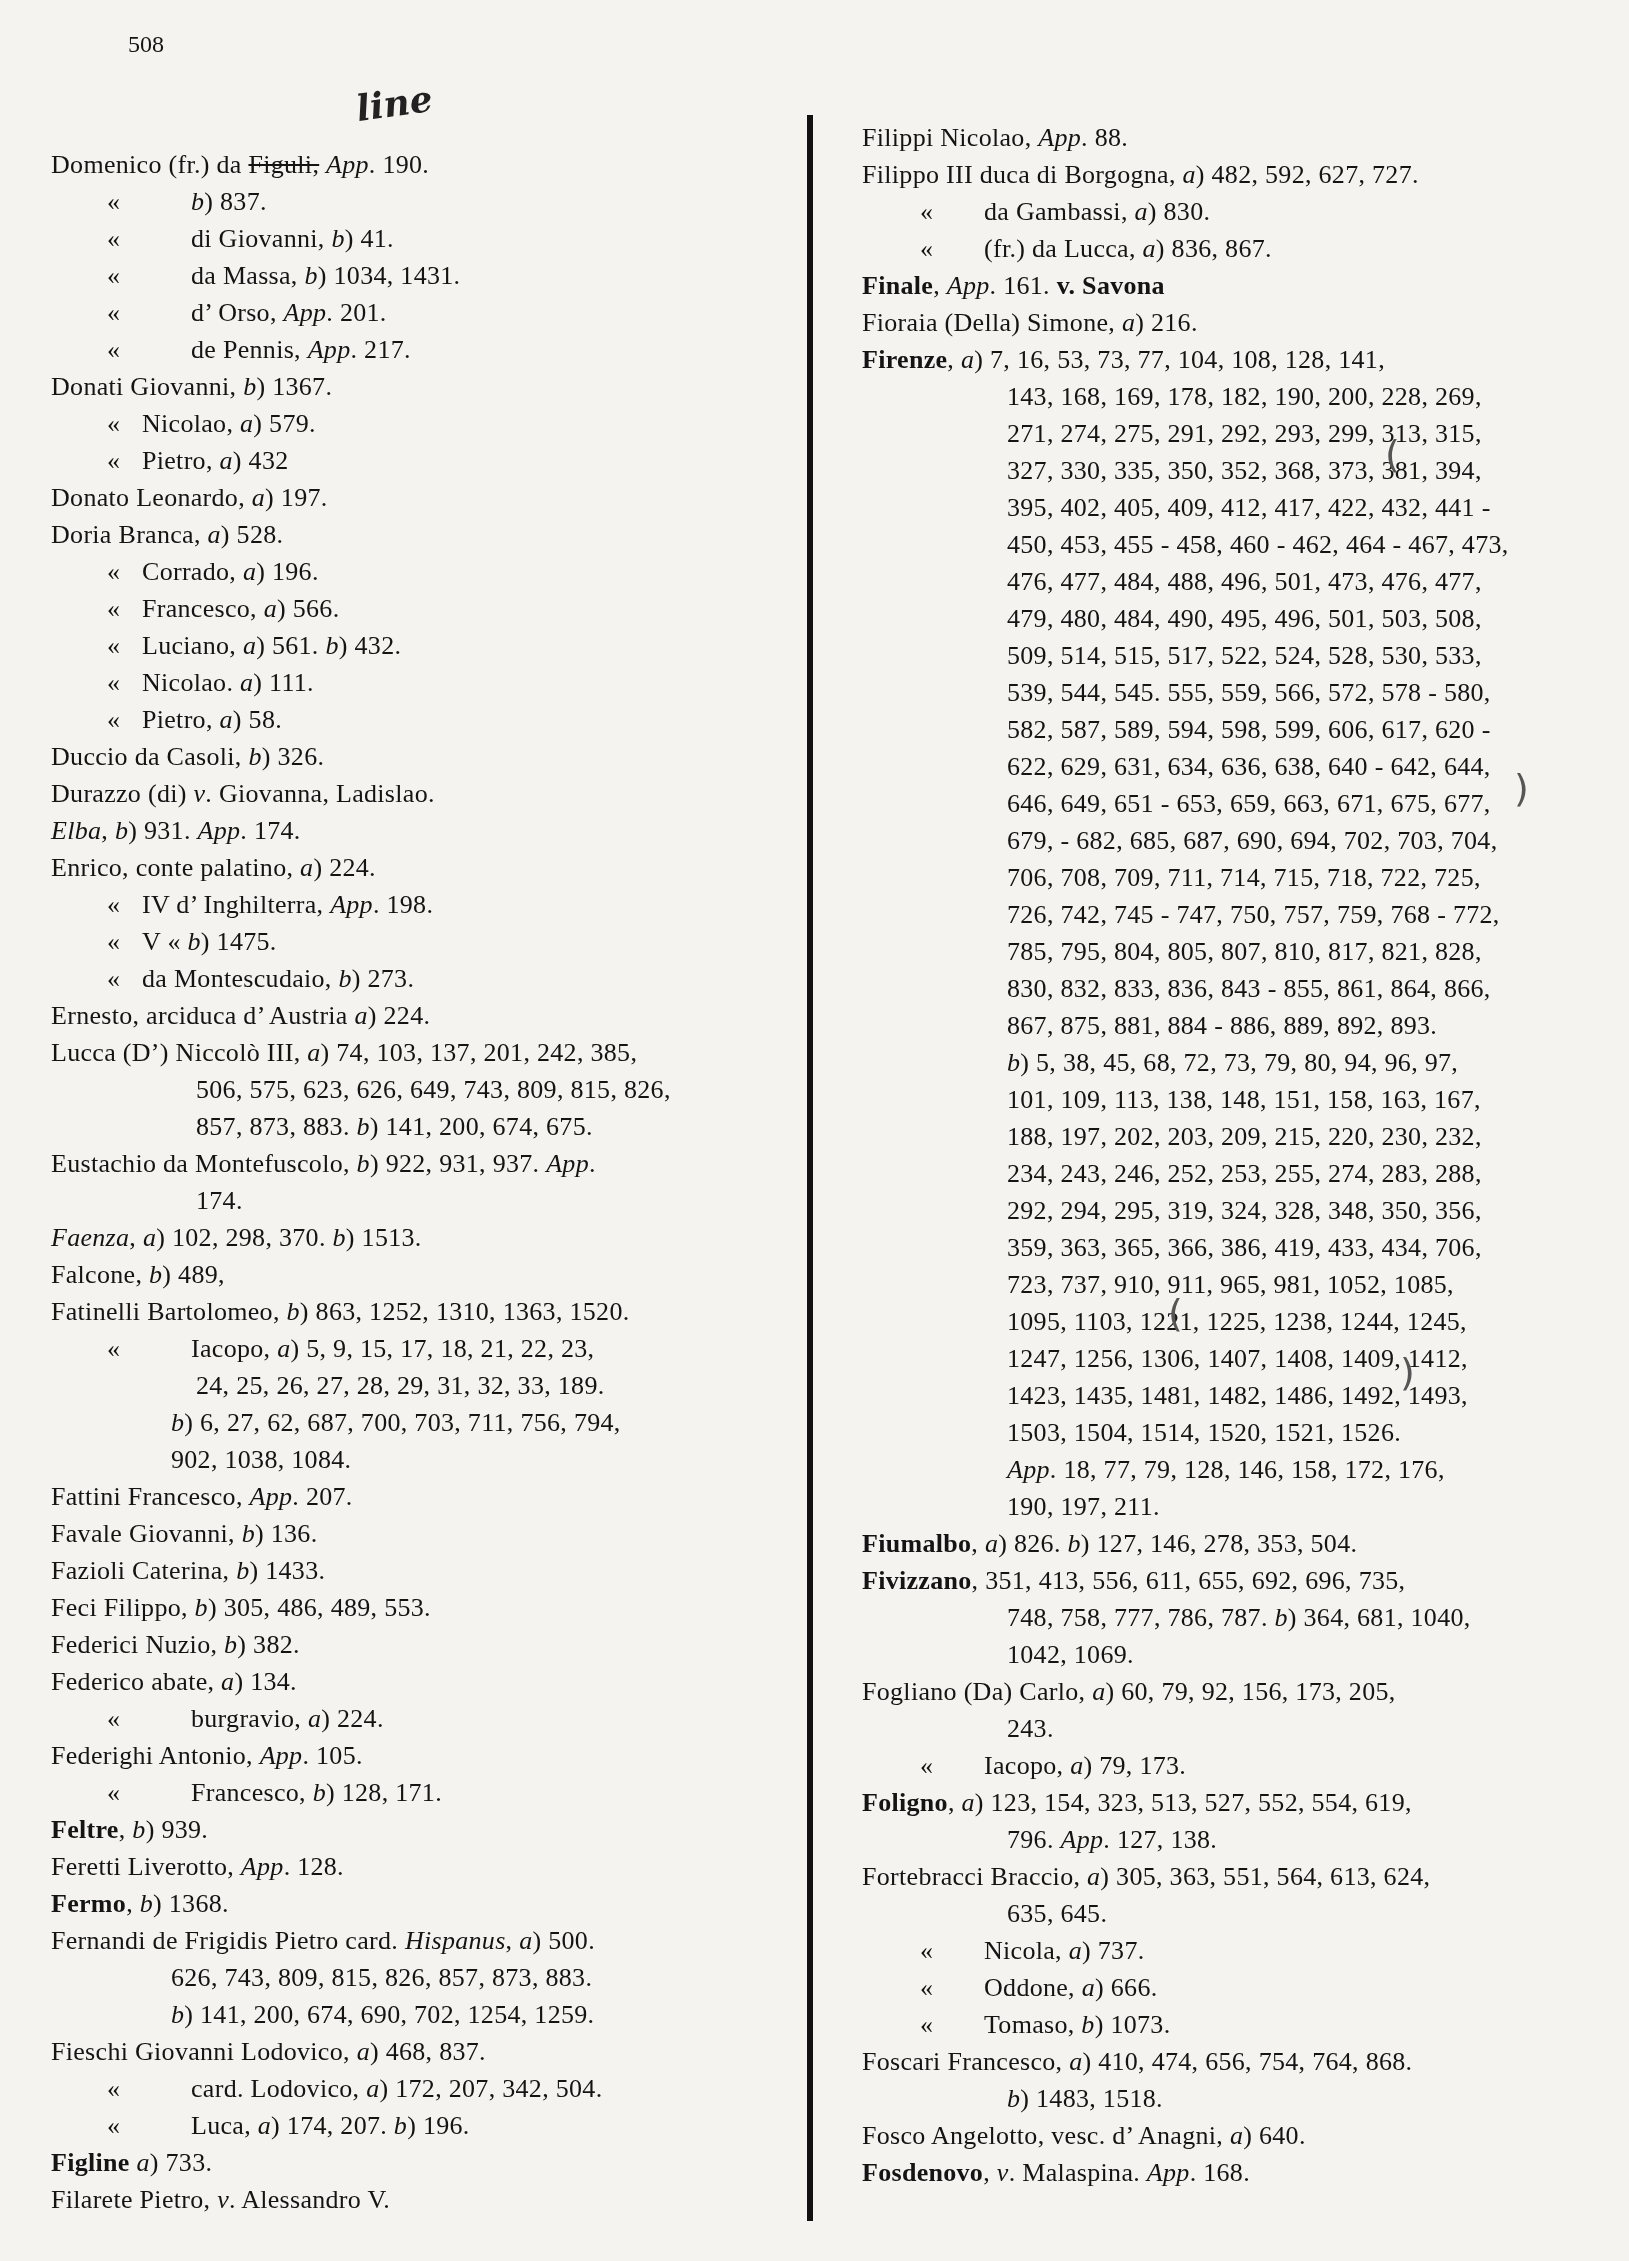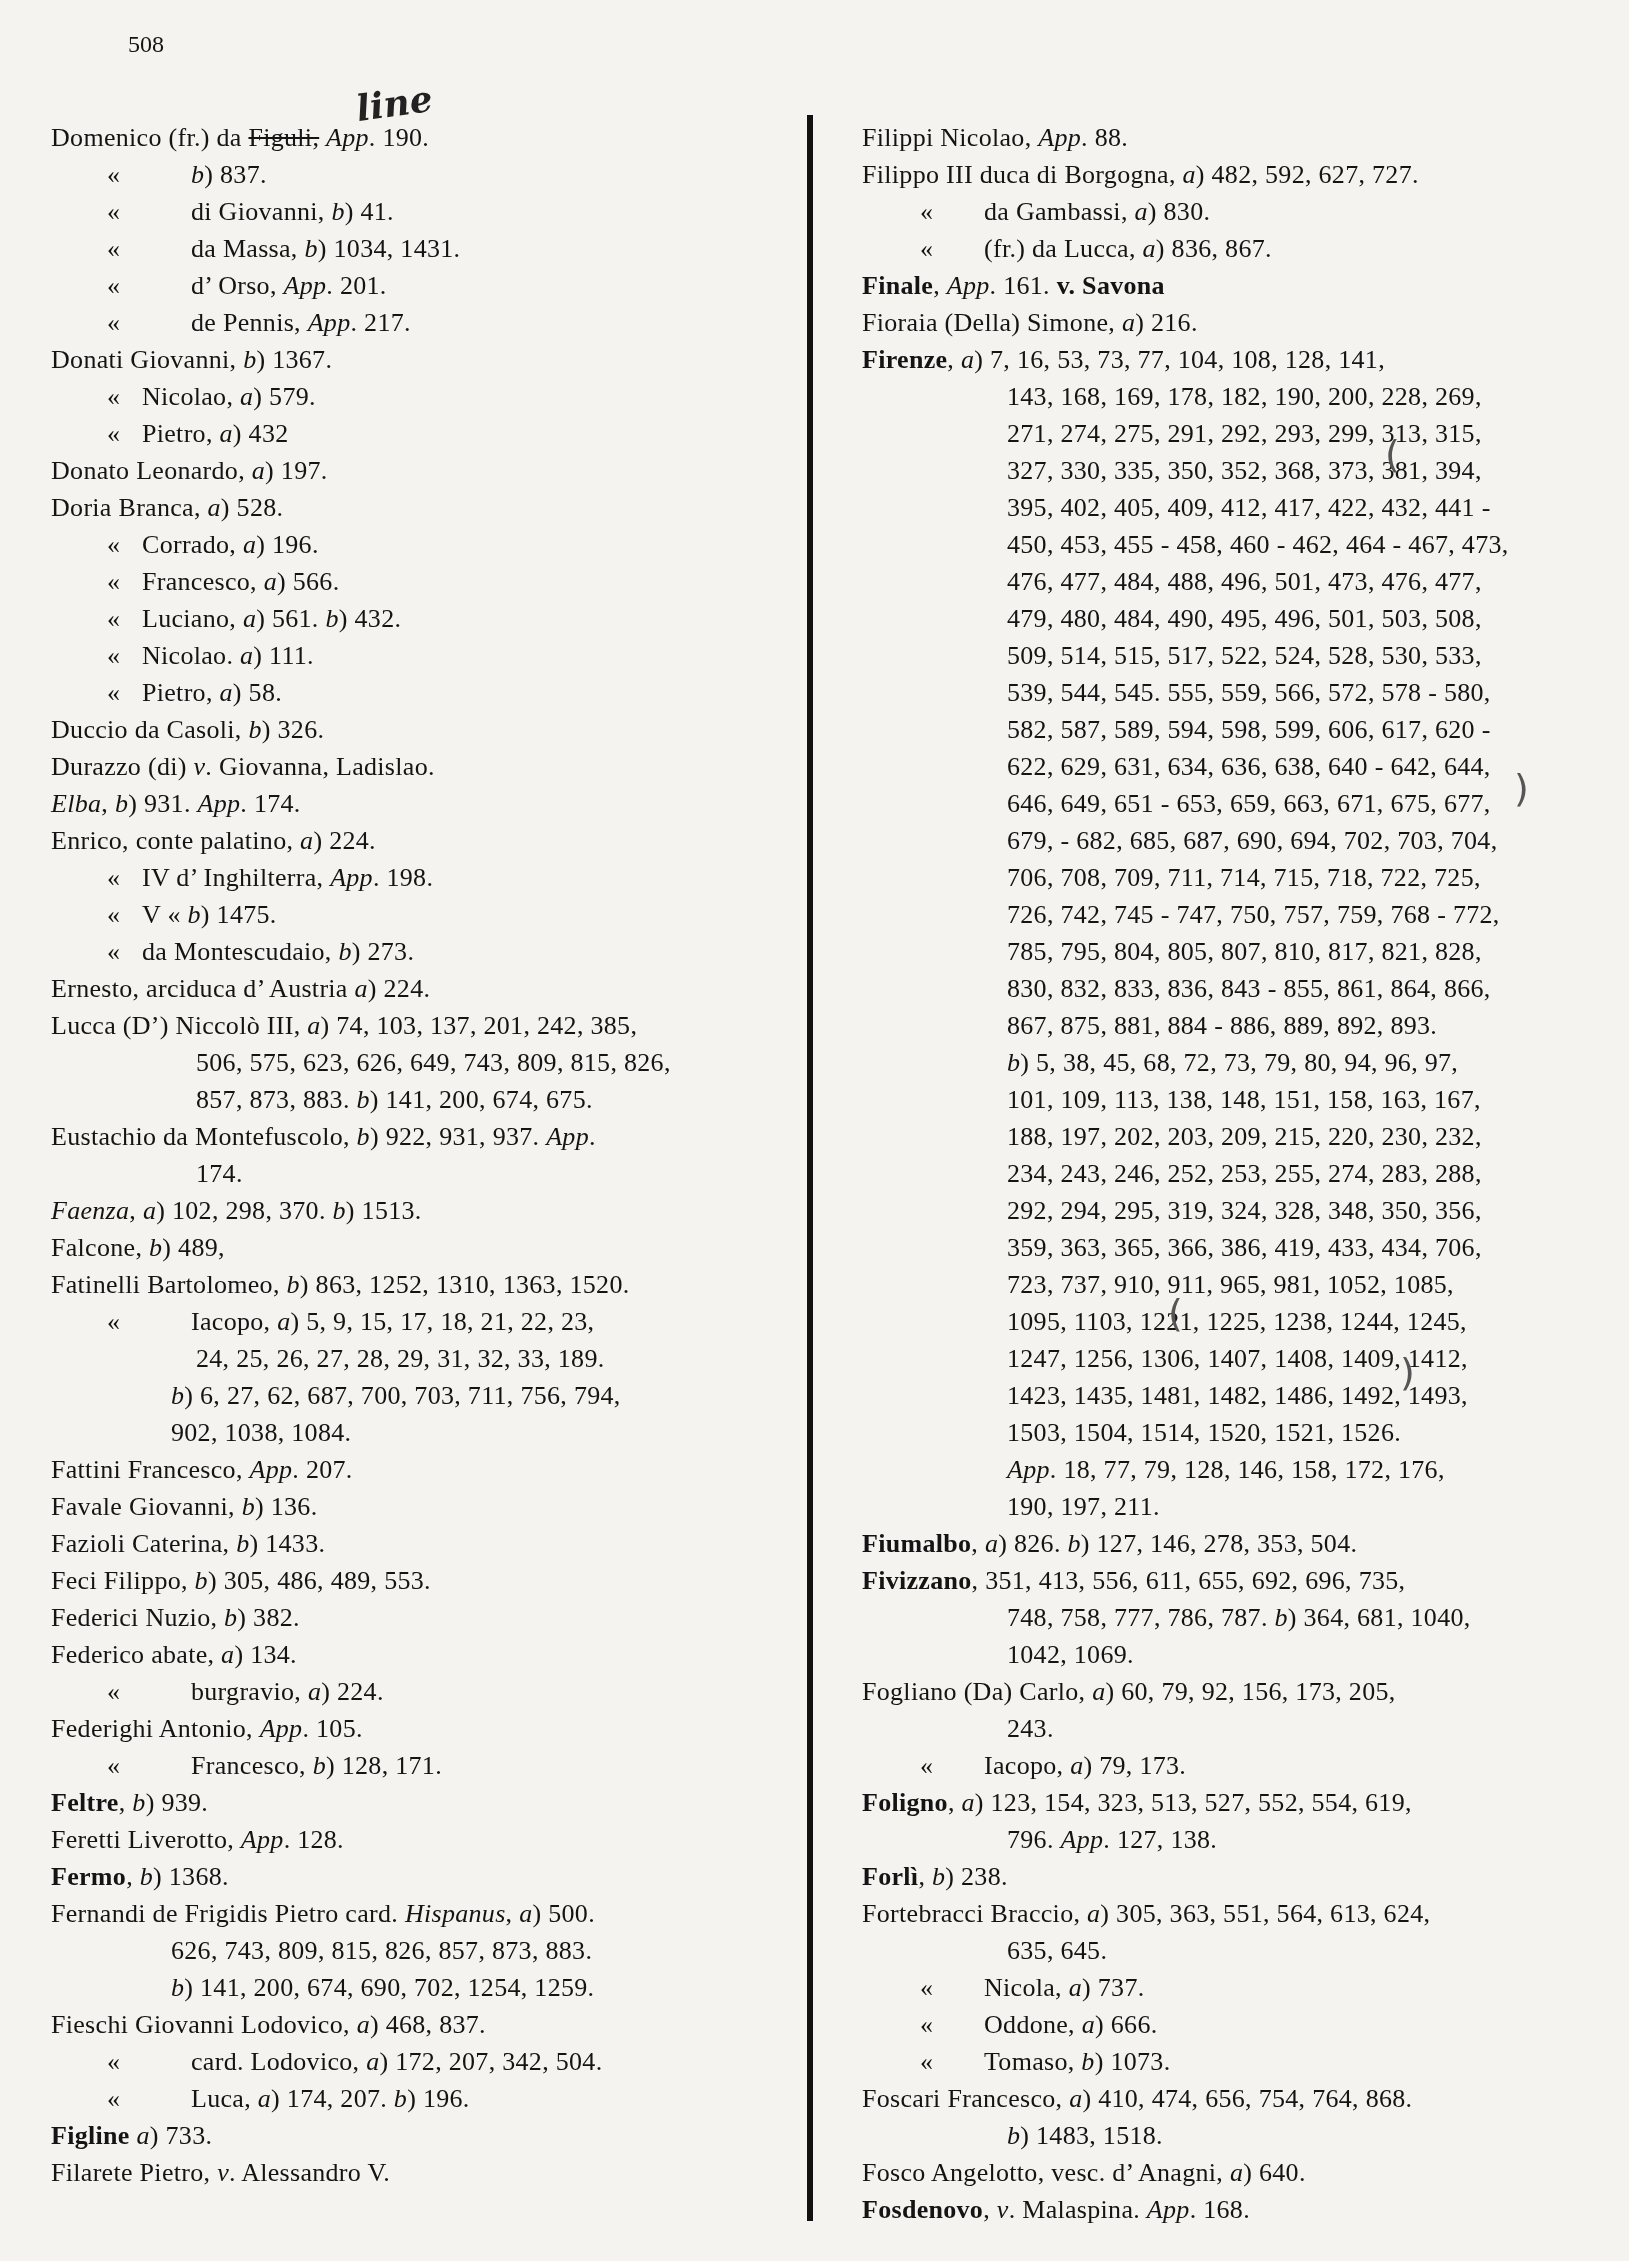--- a/index.html
+++ b/index.html
@@ -5,21 +5,21 @@
   html, body { margin: 0; padding: 0; }
   body {
     width: 1630px; height: 2261px; position: relative; overflow: hidden;
     background: #f4f3ef;
     color: #141414;
     font-family: "Liberation Serif", "DejaVu Serif", serif;
   }
   .page-num { position: absolute; left: 128px; top: 31px; font-size: 24px; }
   .divider { position: absolute; left: 807px; top: 115px; width: 5.8px; height: 2106px; background: #111; }
   .col { position: absolute; top: 119px; }
-  .col.left { left: 51px; width: 741px; }
+  .col.left { left: 51px; width: 741px; margin-top: 27px; }
   .col.right { left: 862px; width: 725px; }
   .line { position: relative; height: 37px; line-height: 37px; font-size: 26px; white-space: nowrap; letter-spacing: 0.3px; }
   .line.i0 { padding-left: 0; }
   .line.cont { padding-left: 145px; }
   .line.cont2 { padding-left: 120px; }
   .q { display: inline-block; width: 0; position: absolute; }
   .left .sub .q { left: 56px; }
   .right .sub .q { left: 58px; }
   .left .sub { padding-left: 91px; }
   .left .sub.wide { padding-left: 140px; }
@@ -139,21 +139,20 @@
     <div class="line cont"><span>190, 197, 211.</span></div>
     <div class="line i0"><span class="bi">Fiumalbo</span><span>, </span><span class="it">a</span><span>) 826. </span><span class="it">b</span><span>) 127, 146, 278, 353, 504.</span></div>
     <div class="line i0"><span class="bi">Fivizzano</span><span>, 351, 413, 556, 611, 655, 692, 696, 735,</span></div>
     <div class="line cont"><span>748, 758, 777, 786, 787. </span><span class="it">b</span><span>) 364, 681, 1040,</span></div>
     <div class="line cont"><span>1042, 1069.</span></div>
     <div class="line i0"><span>Fogliano (Da) Carlo, </span><span class="it">a</span><span>) 60, 79, 92, 156, 173, 205,</span></div>
     <div class="line cont"><span>243.</span></div>
     <div class="line sub"><span class="q">«</span><span>Iacopo, </span><span class="it">a</span><span>) 79, 173.</span></div>
     <div class="line i0"><span class="bi">Foligno</span><span>, </span><span class="it">a</span><span>) 123, 154, 323, 513, 527, 552, 554, 619,</span></div>
     <div class="line cont"><span>796. </span><span class="it">App</span><span>. 127, 138.</span></div>
-    <div class="line i0"><span class="bi">Forlì</span><span>, </span><span class="it">b</span><span>) 238.</span></div>
     <div class="line i0"><span>Fortebracci Braccio, </span><span class="it">a</span><span>) 305, 363, 551, 564, 613, 624,</span></div>
     <div class="line cont"><span>635, 645.</span></div>
     <div class="line sub"><span class="q">«</span><span>Nicola, </span><span class="it">a</span><span>) 737.</span></div>
     <div class="line sub"><span class="q">«</span><span>Oddone, </span><span class="it">a</span><span>) 666.</span></div>
     <div class="line sub"><span class="q">«</span><span>Tomaso, </span><span class="it">b</span><span>) 1073.</span></div>
     <div class="line i0"><span>Foscari Francesco, </span><span class="it">a</span><span>) 410, 474, 656, 754, 764, 868.</span></div>
     <div class="line cont"><span class="it">b</span><span>) 1483, 1518.</span></div>
     <div class="line i0"><span>Fosco Angelotto, vesc. d’ Anagni, </span><span class="it">a</span><span>) 640.</span></div>
     <div class="line i0"><span class="bi">Fosdenovo</span><span>, </span><span class="it">v</span><span>. Malaspina. </span><span class="it">App</span><span>. 168.</span></div>
   </div>

